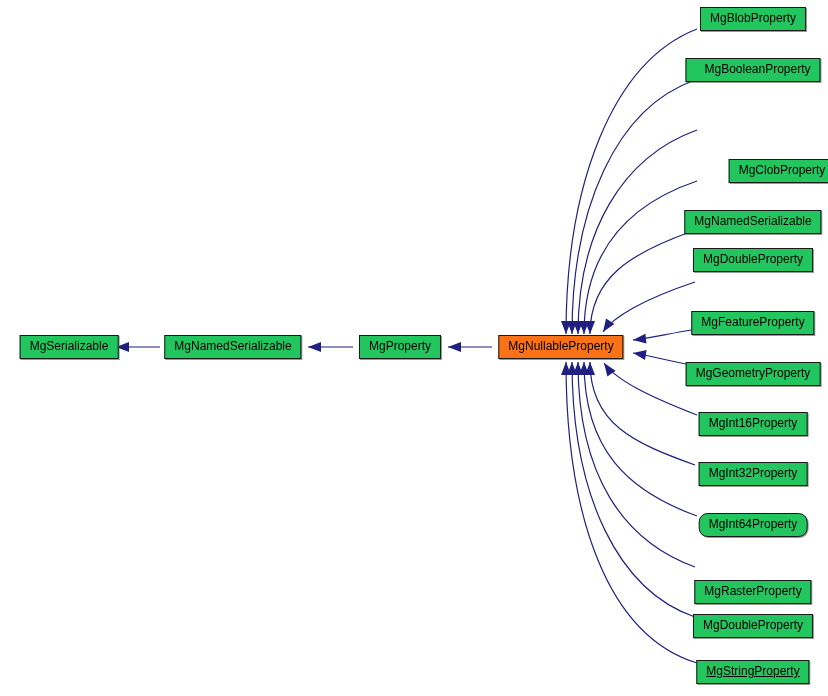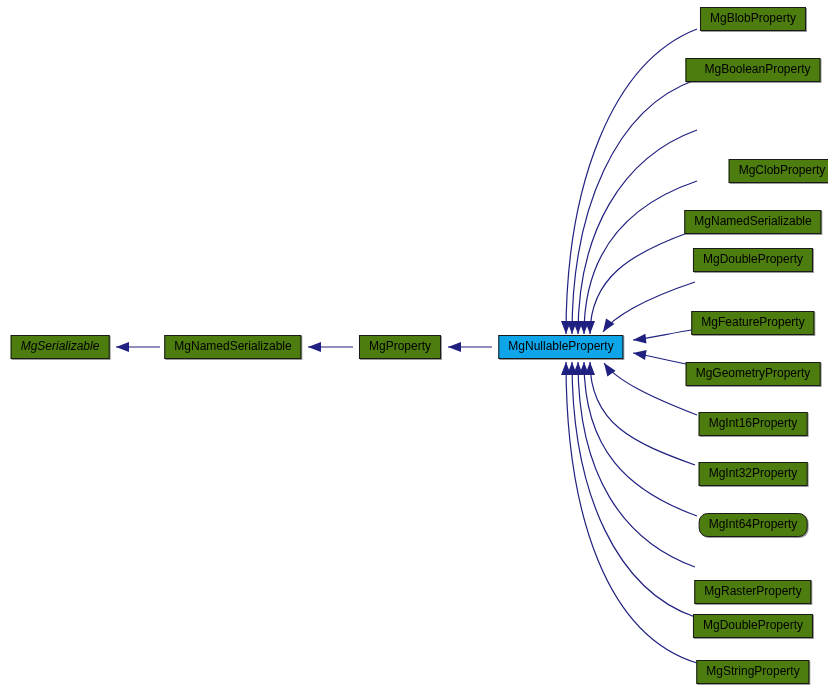--- a/index.html
+++ b/index.html
@@ -7,33 +7,33 @@
     position:relative;
     width:828px;height:696px;
     background:#ffffff;
     font-family:"Liberation Sans",sans-serif;
     overflow:hidden;
   }
   #edges{position:absolute;left:0;top:0;width:828px;height:696px;}
   .node{
     position:absolute;
     transform:translateX(-50%);
-    background:#4d7c0f;
+    background:#22c55e;
     border:1px solid #1a1a1a;
     box-shadow:1px 1px 0 rgba(70,70,70,.55);
     padding:3px 9px 4px 9px;
     font-size:12px;
     line-height:15px;
     color:#000000;
     white-space:nowrap;
     text-align:center;
     cursor:pointer;
   }
   .node.selected{
-    background:#0ea5e9;
+    background:#f97316;
     cursor:default;
   }
   .edge{fill:none;stroke:#202080;stroke-width:1.2;}
 </style>
 </head>
 <body>
 
 <div id="canvas">
 
   <svg id="edges" viewBox="0 0 828 696" xmlns="http://www.w3.org/2000/svg">
@@ -56,33 +56,33 @@
     <path class="edge" d="M697,329 C666,334 652,338 633,340" marker-end="url(#arrow)"></path>
     <path class="edge" d="M697,366 C664,360 652,356 633,353" marker-end="url(#arrow)"></path>
     <path class="edge" d="M697,415 C648,396 616,380 604,363" marker-end="url(#arrow)"></path>
     <path class="edge" d="M695,465 C634,443 590,424 590,362" marker-end="url(#arrow)"></path>
     <path class="edge" d="M697,516 C628,491 584,450 584,362" marker-end="url(#arrow)"></path>
     <path class="edge" d="M695,567 C623,541 578,475 578,362" marker-end="url(#arrow)"></path>
     <path class="edge" d="M695,617 C619,591 572,497 572,362" marker-end="url(#arrow)"></path>
     <path class="edge" d="M697,663 C608,636 566,517 566,362" marker-end="url(#arrow)"></path>
   </svg>
 
-  <div class="node" style="left:60px;top:335px;font-style:italic;">MgSerializable</div>
+  <div class="node" style="left:69px;top:335px;">MgSerializable</div>
   <div class="node" style="left:233px;top:335px;">MgNamedSerializable</div>
   <div class="node" style="left:400px;top:335px;">MgProperty</div>
 
   <div class="node selected" style="left:561px;top:335px;">MgNullableProperty</div>
 
   <div class="node" style="left:753px;top:7px;">MgBlobProperty</div>
   <div class="node" style="left:753px;top:58px;padding-left:18px;">MgBooleanProperty</div>
   <div class="node" style="left:753px;top:159px;margin-left:29px;">MgClobProperty</div>
   <div class="node" style="left:753px;top:210px;">MgNamedSerializable</div>
   <div class="node" style="left:753px;top:248px;">MgDoubleProperty</div>
   <div class="node" style="left:753px;top:311px;">MgFeatureProperty</div>
   <div class="node" style="left:753px;top:362px;">MgGeometryProperty</div>
   <div class="node" style="left:753px;top:412px;">MgInt16Property</div>
   <div class="node" style="left:753px;top:462px;">MgInt32Property</div>
   <div class="node" style="left:753px;top:513px;border-radius:9px;">MgInt64Property</div>
   <div class="node" style="left:753px;top:580px;">MgRasterProperty</div>
   <div class="node" style="left:753px;top:614px;">MgDoubleProperty</div>
-  <div class="node" style="left:753px;top:660px;">MgStringProperty</div>
+  <div class="node" style="left:753px;top:660px;text-decoration:underline;">MgStringProperty</div>
 
 </div>
 
 </body></html>

